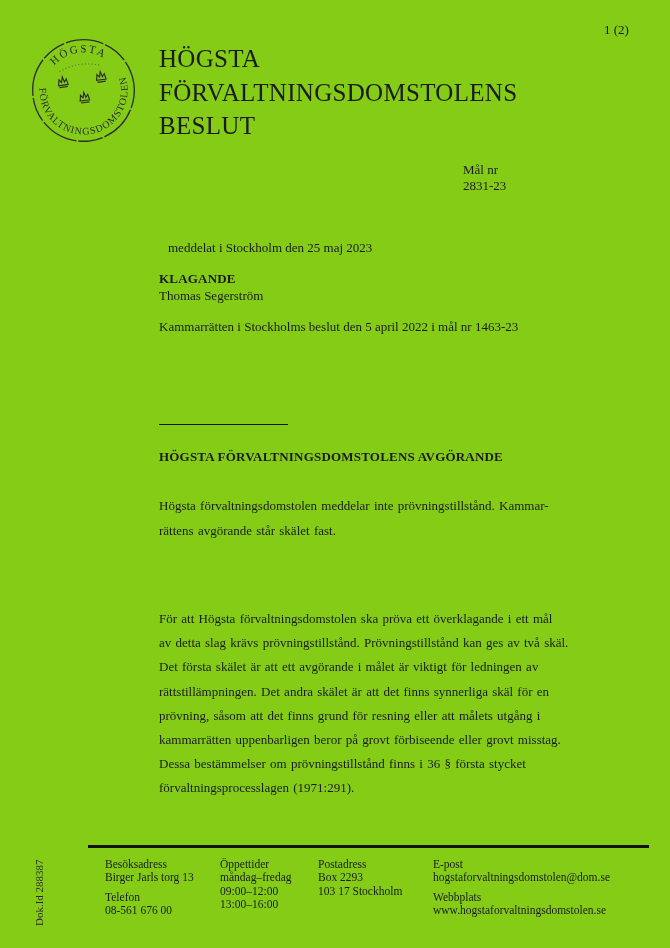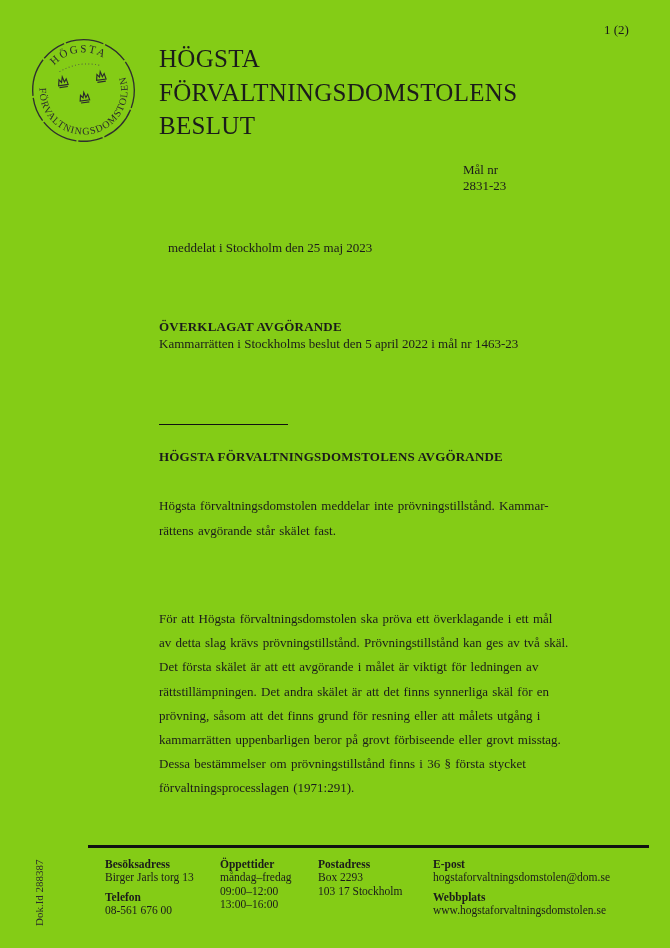--- a/index.html
+++ b/index.html
@@ -50,21 +50,21 @@
     color:#2a2a2a;
   }
 
   .footer-rule{left:88px;top:845px;width:561px;height:2.5px;background:#111;}
   .fcol{top:858px;font-size:11.5px;line-height:13.4px;}
   .fcol-0{left:105px;}
   .fcol-1{left:220px;}
   .fcol-2{left:318px;}
   .fcol-3{left:433px;}
   .fgroup{margin-bottom:6px;}
-  .f-label{font-weight:bold;}
+  .f-label{font-weight:normal;}
 </style>
 </head>
 <body>
 
 <div class="page">
 
   <div class="abs pageno">1 (2)</div>
 
   <svg class="abs seal" viewBox="0 0 120 120" aria-hidden="true">
     <defs>
@@ -90,22 +90,25 @@
     <div>BESLUT</div>
   </div>
 
   <div class="abs case-ref">
     <div>Mål nr</div>
     <div>2831-23</div>
   </div>
 
   <div class="abs issued">meddelat i Stockholm den 25 maj 2023</div>
 
+  <div class="abs section sec-0">
+    <div class="sec-heading">KLAGANDE</div>
+    <div>Thomas Segerström</div>
+  </div>
   <div class="abs section sec-1">
-    <div class="sec-heading">ÖVERKLAGAT AVGÖRANDE</div>
     <div>Kammarrätten i Stockholms beslut den 5 april 2022 i mål nr 1463-23</div>
   </div>
 
   <div class="abs separator"></div>
 
   <div class="abs block-heading dec-heading">HÖGSTA FÖRVALTNINGSDOMSTOLENS AVGÖRANDE</div>
   <div class="abs body-para dec-body">Högsta förvaltningsdomstolen meddelar inte prövningstillstånd. Kammar-
 rättens avgörande står skälet fast.</div>
 
   <div class="abs body-para rea-body">För att Högsta förvaltningsdomstolen ska pröva ett överklagande i ett mål

